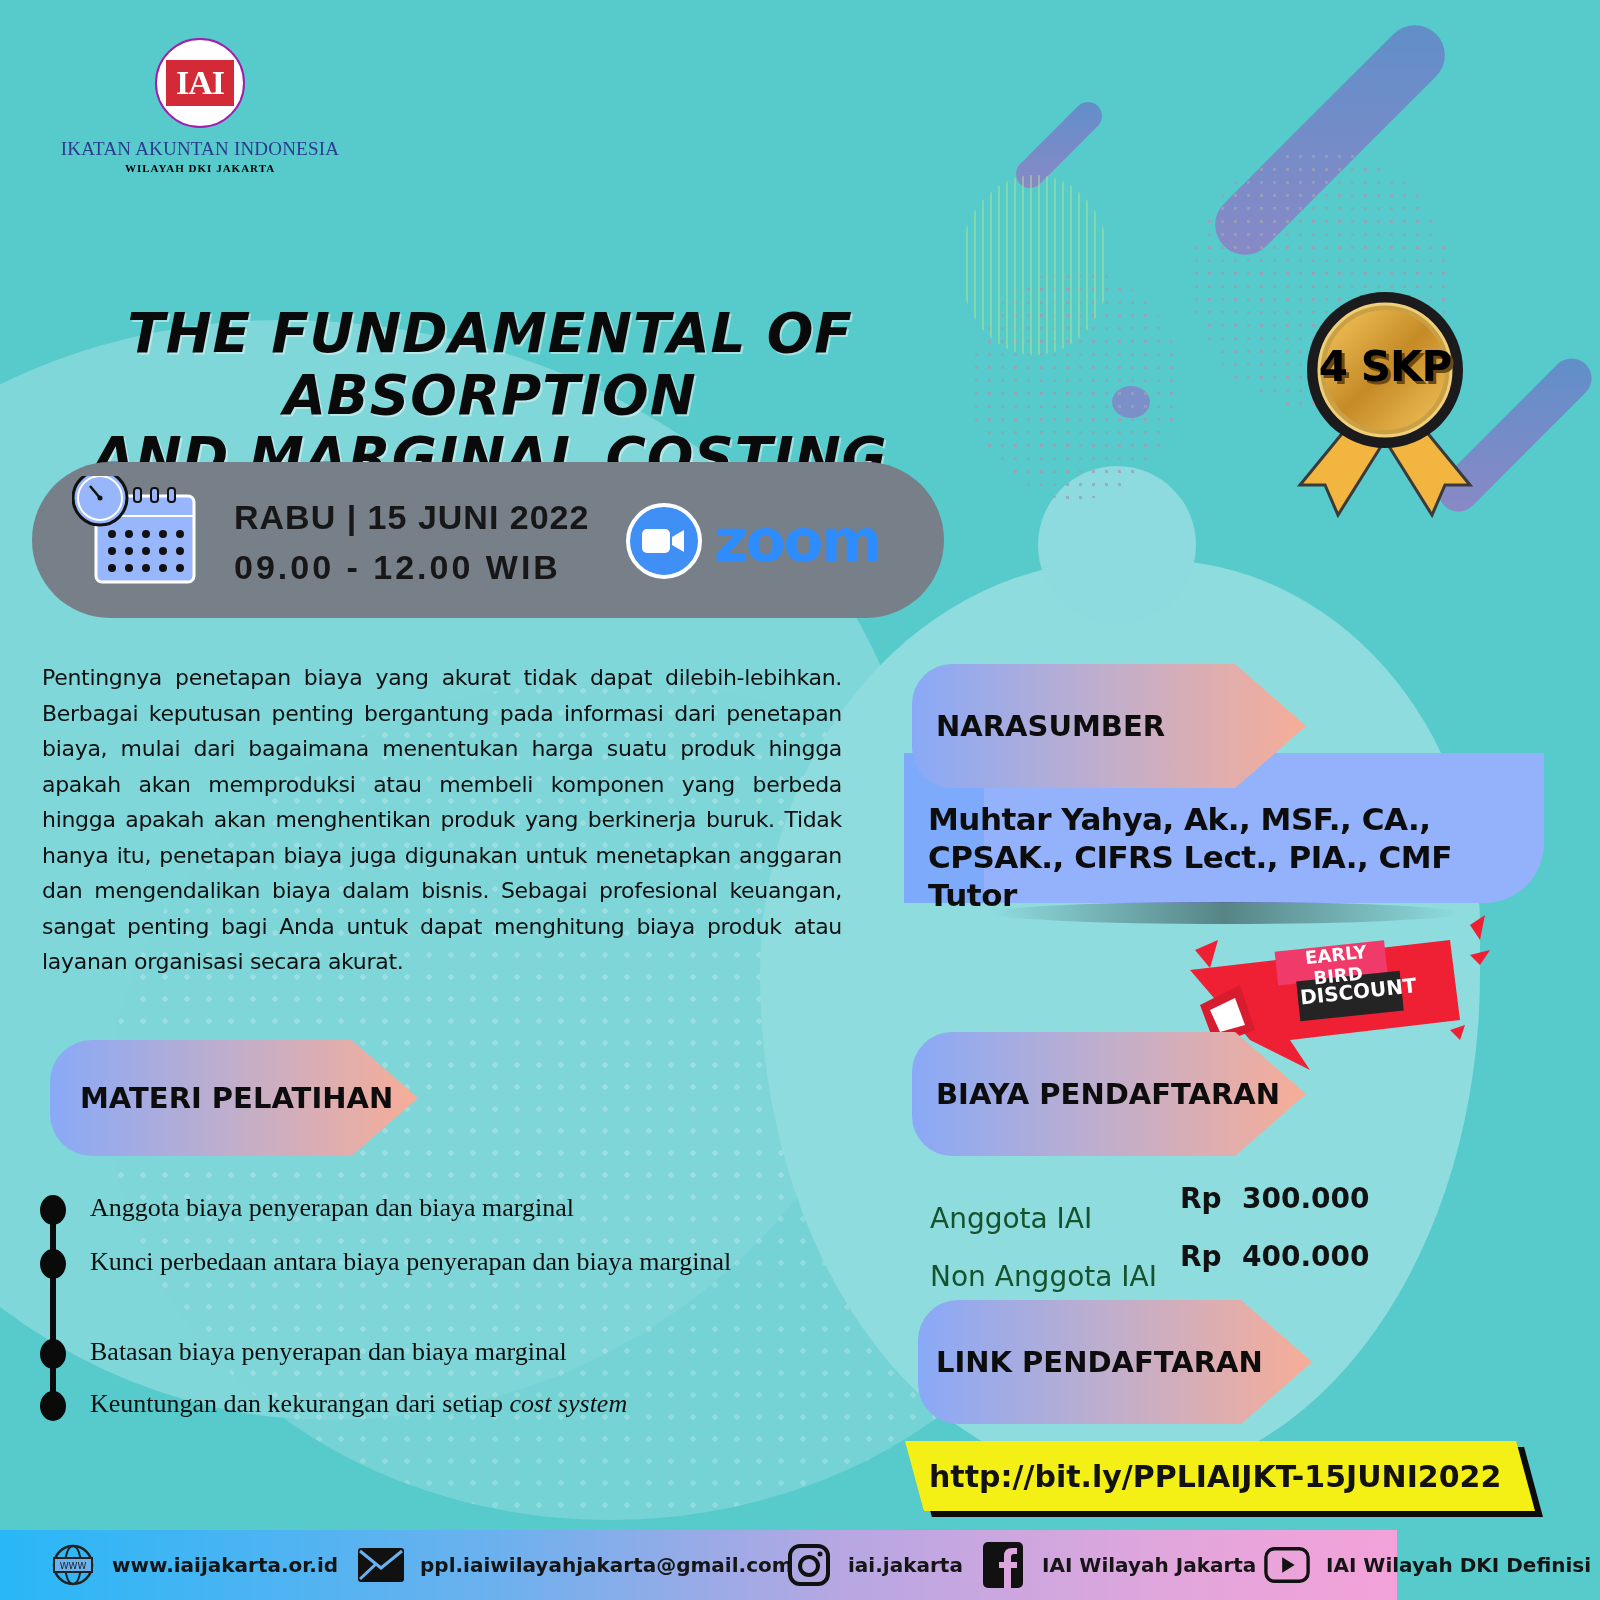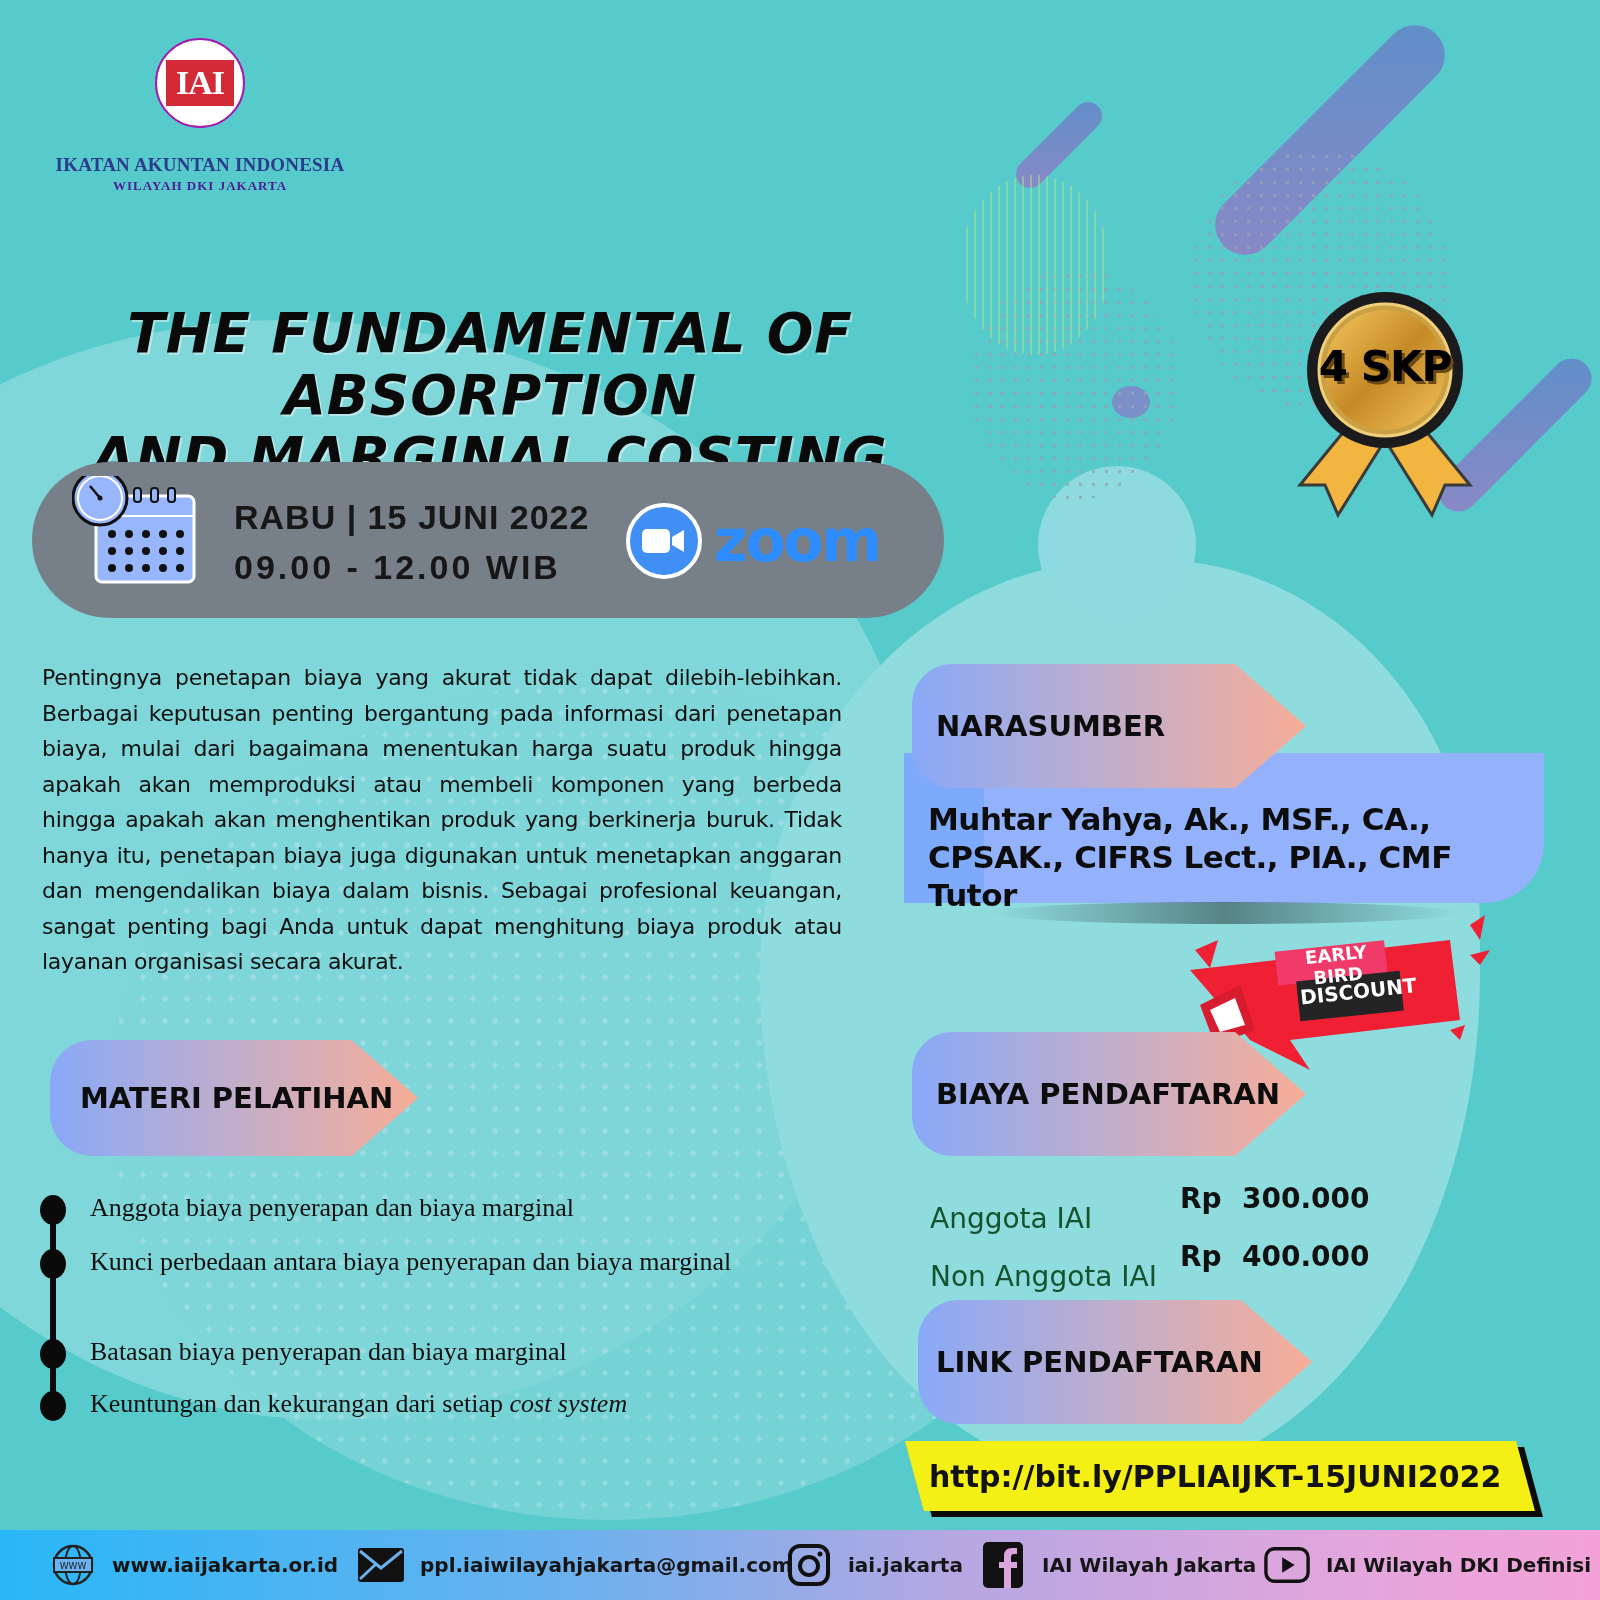--- a/index.html
+++ b/index.html
@@ -59,26 +59,26 @@
     display: flex; align-items: center; justify-content: center;
   }
   .logo-mark {
     font-family: "Liberation Serif", serif; font-weight: bold;
     color: #fff; background: #d42a37; font-size: 34px; padding: 4px 8px;
     letter-spacing: -1px; line-height: 1;
     text-shadow: 0 0 1px #d42a37;
     border: 2px solid #d42a37;
   }
   .logo-name {
-    font-family: "Liberation Serif", serif; font-weight: bold; color: #2b3b8e;
-    font-size: 19px; margin-top: 26px; letter-spacing: 0.2px;
+    font-family: "Liberation Serif", serif; font-weight: normal; color: #2b3b8e;
+    font-size: 19px; margin-top: 10px; letter-spacing: 0.2px;
   }
   .logo-sub {
-    font-family: "Liberation Serif", serif; font-weight: bold; color: #4c1d95;
-    font-size: 13px; letter-spacing: 1px; margin-top: 2px;
+    font-family: "Liberation Serif", serif; font-weight: bold; color: #000000;
+    font-size: 11px; letter-spacing: 1px; margin-top: 2px;
   }
 
   
   .title {
     left: 40px; top: 302px; width: 900px; text-align: center;
     font-family: "DejaVu Sans", sans-serif; font-weight: bold; font-style: italic;
     font-size: 56px; line-height: 62px; color: #0a0a0a; letter-spacing: 1px;
     transform: scaleX(0.98);
     text-shadow: 2px 2px 0 rgba(255,255,255,0.45);
   }
@@ -171,21 +171,21 @@
     display: flex; align-items: center; padding-left: 24px;
     font-family: "DejaVu Sans", sans-serif; font-weight: bold; font-size: 30px; color: #121212;
   }
   .url-shadow {
     left: 913px; top: 1447px; width: 630px; height: 70px; background: #0b0b0b;
     clip-path: polygon(0 0, 97% 0, 100% 100%, 3% 100%);
   }
 
   
   .footer {
-    left: 0; top: 1530px; width: 1600px; height: 70px;
+    left: 0; top: 1530px; width: 1397px; height: 70px;
     background: linear-gradient(90deg, #29b7f7 0%, #6ab1ee 35%, #b6a7e2 60%, #e3a6dc 85%, #f3a2d8 100%);
     display: flex; align-items: center;
   }
   .f-item { position: absolute; display: flex; align-items: center; gap: 16px; top: 12px; }
   .f-text { font-family: "DejaVu Sans", sans-serif; font-size: 20px; font-weight: bold; color: #151515; white-space: nowrap; }
   .f-icon { width: 46px; height: 46px; display: flex; align-items: center; justify-content: center; }
 </style>
 </head>
 <body>
 

